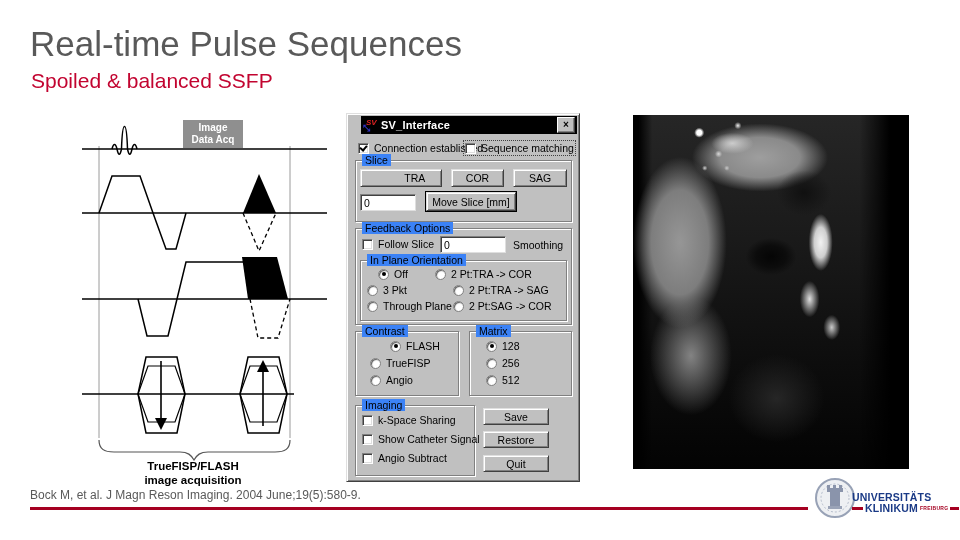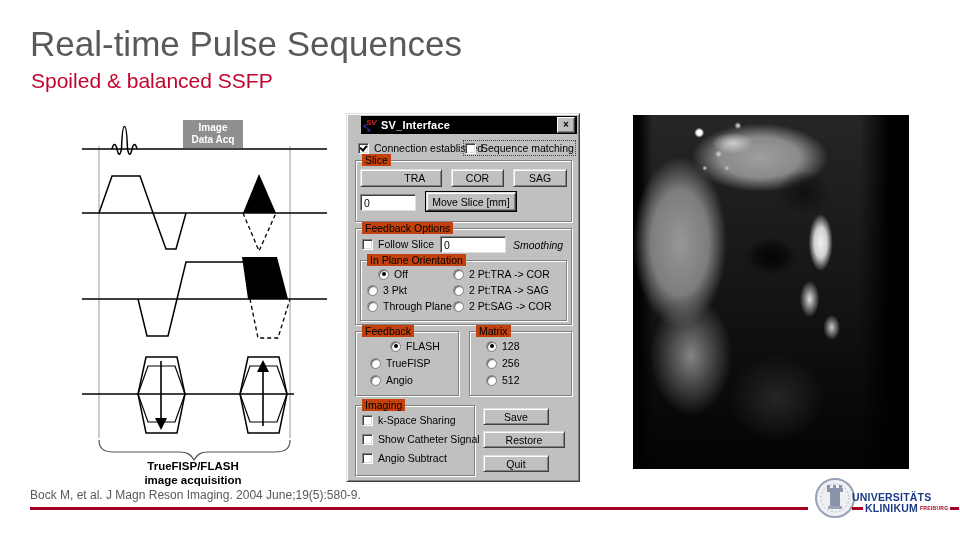--- a/index.html
+++ b/index.html
@@ -38,21 +38,21 @@
     box-shadow:inset 1px 1px 0 #fff, inset -1px -1px 0 #808080;
     font-size:10.5px;color:#000;}
   .titlebar{position:absolute;left:14px;top:2px;right:2px;height:18px;background:#000;display:flex;align-items:center;padding:0 2px;}
   .titlebar .appicon{width:14px;height:13px;position:relative;flex:none;}
   .appicon .sv{position:absolute;left:3px;top:-1px;color:#d22;font-weight:bold;font-size:8px;font-style:italic;}
   .appicon .arr{position:absolute;left:0px;top:4px;color:#33c;font-weight:bold;font-size:9px;}
   .titlebar .ttl{color:#fff;font-weight:bold;font-size:11px;margin-left:4px;flex:1;letter-spacing:.2px;}
   .closebtn{width:16px;height:14px;background:#c0c0c0;border:1px solid;border-color:#fff #404040 #404040 #fff;
     box-shadow:inset -1px -1px 0 #808080;font-size:10px;font-weight:bold;display:flex;align-items:center;justify-content:center;color:#000;line-height:1;}
   .group{position:absolute;border:1px solid #808080;box-shadow:inset 1px 1px 0 #fff, 1px 1px 0 #fff;}
-  .group>legend{position:absolute;top:-7px;left:6px;background:#c2410c;padding:0 3px;line-height:12px;}
+  .group>legend{position:absolute;top:-7px;left:6px;background:#3b82f6;padding:0 3px;line-height:12px;}
   .btn{background:#c0c0c0;border:1px solid;border-color:#dfdfdf #404040 #404040 #dfdfdf;
     box-shadow:inset 1px 1px 0 #fff, inset -1px -1px 0 #808080;
     display:flex;align-items:center;justify-content:center;font-size:10.5px;color:#000;box-sizing:border-box;}
   .tb{background:#fff;border:1px solid;border-color:#808080 #dfdfdf #dfdfdf #808080;box-shadow:inset 1px 1px 0 #404040;
     font-size:10.5px;padding:1px 3px;font-family:"Liberation Sans",sans-serif;box-sizing:content-box;}
   .row{position:absolute;display:flex;align-items:center;gap:5px;white-space:nowrap;}
   .cb{width:11px;height:11px;background:#fff;border:1px solid;border-color:#808080 #fff #fff #808080;
     box-shadow:inset 1px 1px 0 #404040, inset -1px -1px 0 #dfdfdf;position:relative;flex:none;box-sizing:border-box;}
   .cb.checked::after{content:"";position:absolute;left:1px;top:1px;width:5px;height:3px;
     border-left:2px solid #000;border-bottom:2px solid #000;transform:rotate(-50deg);}
@@ -147,53 +147,53 @@
     <div class="btn" style="position:absolute;left:70px;top:31px;width:90px;height:19px;outline:1px solid #000;">Move Slice [mm]</div>
   </div>
 
   <div class="group" style="left:8px;top:114px;width:215px;height:95px;">
     <legend>Feedback Options</legend>
     <div class="row" style="left:6px;top:9px;">
       <span class="cb"></span>
       <span>Follow Slice</span>
     </div>
     <input class="tb" style="position: absolute; left: 84px; top: 7px; width: 58px; height: 13px;" value="0">
-    <span style="position:absolute;left:157px;top:10px;font-style:italic;">Smoothing</span>
+    <span style="position:absolute;left:157px;top:10px;">Smoothing</span>
 
     <div class="group" style="left:4px;top:31px;width:205px;height:59px;">
       <legend>In Plane Orientation</legend>
       <div class="row" style="left:6px;top:7px;padding-left:11px;">
         <span class="radio selected"></span>
         <span>Off</span>
       </div>
       <div class="row" style="left:6px;top:23px;">
         <span class="radio"></span>
         <span>3 Pkt</span>
       </div>
       <div class="row" style="left:6px;top:39px;">
         <span class="radio"></span>
         <span>Through Plane</span>
       </div>
-      <div class="row" style="left:92px;top:7px;">
+      <div class="row" style="left:74px;top:7px;">
         <span class="radio"></span>
         <span>2 Pt:TRA -&gt; COR</span>
       </div>
       <div class="row" style="left:92px;top:23px;">
         <span class="radio"></span>
         <span>2 Pt:TRA -&gt; SAG</span>
       </div>
       <div class="row" style="left:92px;top:39px;">
         <span class="radio"></span>
         <span>2 Pt:SAG -&gt; COR</span>
       </div>
     </div>
   </div>
 
   <div class="group" style="left:8px;top:217px;width:102px;height:63px;">
-    <legend>Feedback</legend>
+    <legend>Contrast</legend>
     <div class="row" style="left:14px;top:8px;padding-left:20px;">
       <span class="radio selected"></span>
       <span>FLASH</span>
     </div>
     <div class="row" style="left:14px;top:25px;">
       <span class="radio"></span>
       <span>TrueFISP</span>
     </div>
     <div class="row" style="left:14px;top:42px;">
       <span class="radio"></span>
@@ -227,21 +227,21 @@
       <span class="cb"></span>
       <span>Show Catheter Signal</span>
     </div>
     <div class="row" style="left:6px;top:46px;">
       <span class="cb"></span>
       <span>Angio Subtract</span>
     </div>
   </div>
 
   <div class="btn" style="position:absolute;left:136px;top:294px;width:66px;height:17px;">Save</div>
-  <div class="btn" style="position:absolute;left:136px;top:317px;width:82px;height:17px;">Restore</div>
+  <div class="btn" style="position:absolute;left:136px;top:317px;width:66px;height:17px;">Restore</div>
   <div class="btn" style="position:absolute;left:136px;top:341px;width:66px;height:17px;">Quit</div>
 </div>
 
 <div class="mri"></div>
 
 <div class="citation">Bock M, et al. J Magn Reson Imaging. 2004 June;19(5):580-9.</div>
 <div class="rule"></div>
 
 <div class="logo">
   <svg class="seal" width="40" height="48" viewBox="0 0 40 48">

